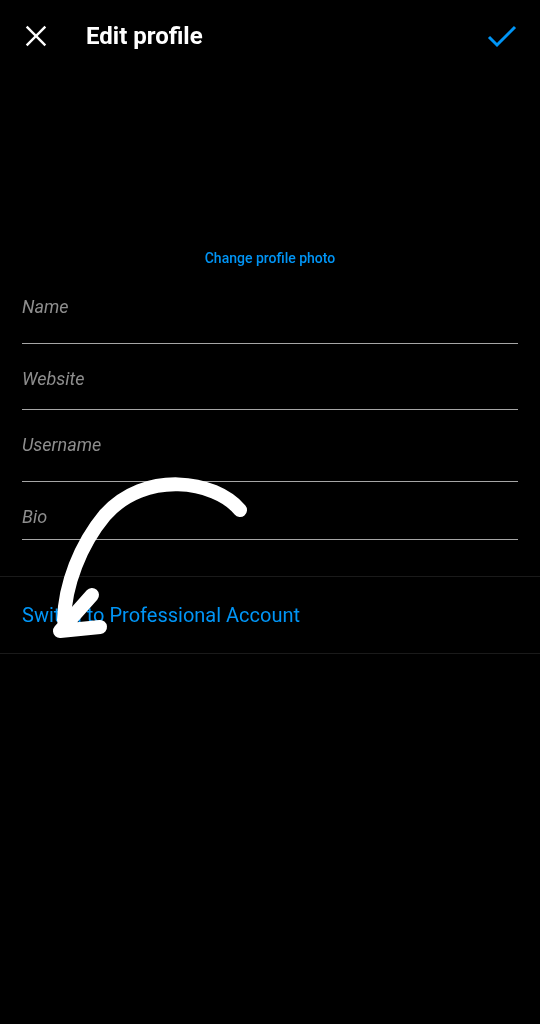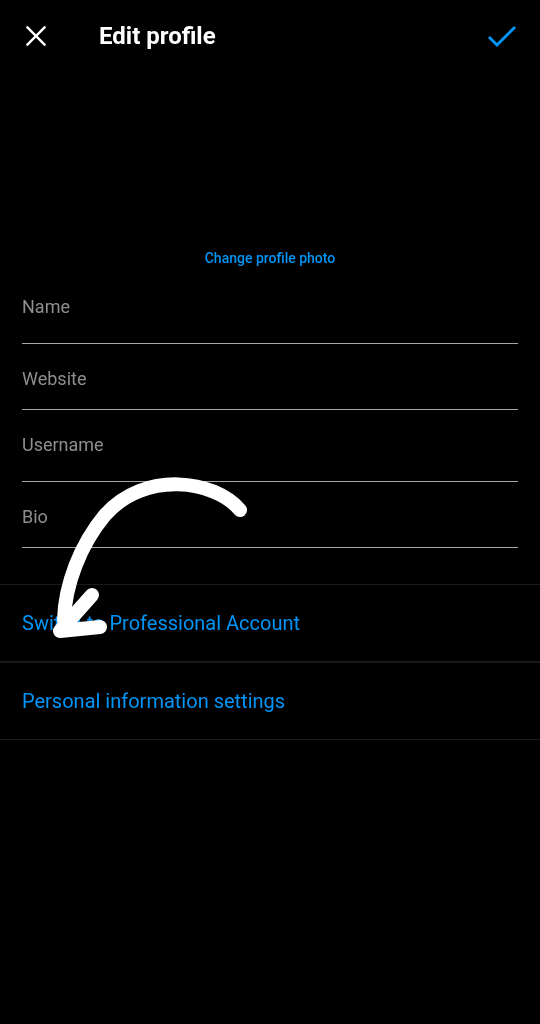--- a/index.html
+++ b/index.html
@@ -18,21 +18,21 @@
     }
     .header {
       display: flex;
       align-items: center;
       justify-content: space-between;
       padding: 20px 22px;
     }
     .header-left {
       display: flex;
       align-items: center;
-      gap: 49px;
+      gap: 36px;
     }
     .close-icon {
       width: 28px;
       height: 28px;
       display: flex;
       align-items: center;
       justify-content: center;
       color: #fff;
       cursor: pointer;
     }
@@ -72,35 +72,36 @@
     .change-photo {
       font-size: 14px;
       font-weight: 500;
       color: #0095f6;
       text-align: center;
       padding-bottom: 6px;
       cursor: pointer;
     }
     .fields {
       padding: 0 22px;
+      font-style: italic;
     }
     .field {
       padding-top: 24px;
       border-bottom: 1px solid rgba(255,255,255,0.65);
       padding-bottom: 26px;
     }
     .field-label {
       font-size: 18px;
       color: #8e8e8e;
     }
     .field-website {
       padding-bottom: 20px;
     }
     .field-bio {
-      padding-bottom: 20px;
+      padding-bottom: 12px;
     }
     .links {
       margin-top: 36px;
     }
     .link-row {
       padding: 26px 22px;
       border-top: 1px solid #1a1a1a;
       border-bottom: 1px solid #1a1a1a;
       cursor: pointer;
     }
@@ -159,23 +160,20 @@
   </div>
   <div class="field field-bio">
     <div class="field-label">Bio</div>
   </div>
 </div>
 
 <div class="links">
   <div class="link-row">
     <div class="link-text">Switch to Professional Account</div>
   </div>
-  <div class="link-row">
-    <div class="link-text">Personal information settings</div>
-  </div>
 </div>
 
 <div class="arrow-overlay">
   <svg viewBox="0 0 200 175">
     <path d="M 190 35 C 165 5, 95 -5, 55 40 C 30 70, 15 110, 14 145" stroke="#fff" stroke-width="14" fill="none" stroke-linecap="round"></path>
     <path d="M 42 120 L 10 156 L 50 152" stroke="#fff" stroke-width="14" fill="none" stroke-linecap="round" stroke-linejoin="round"></path>
   </svg>
 </div>
 
 </body></html>

